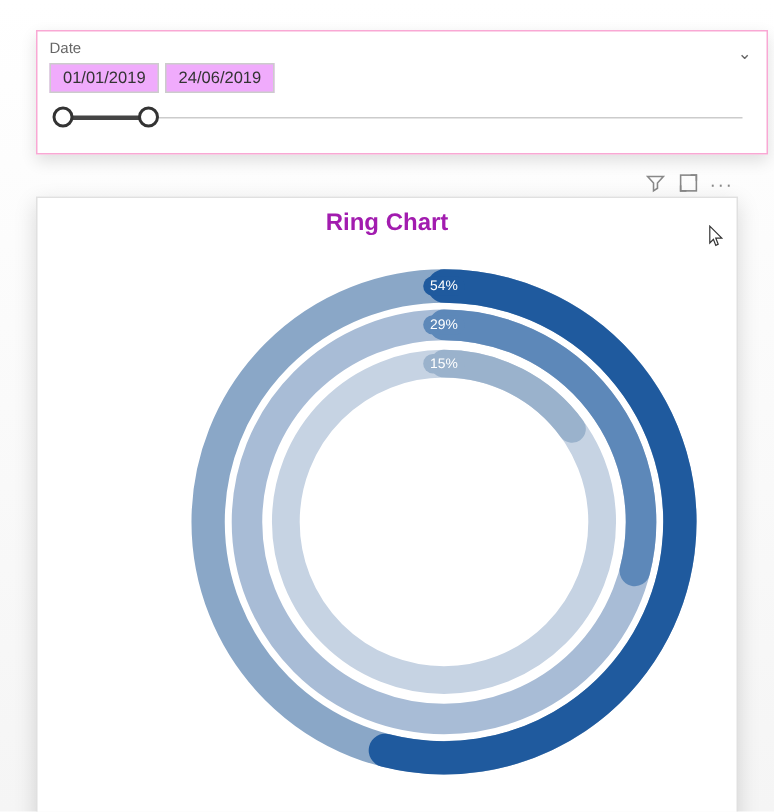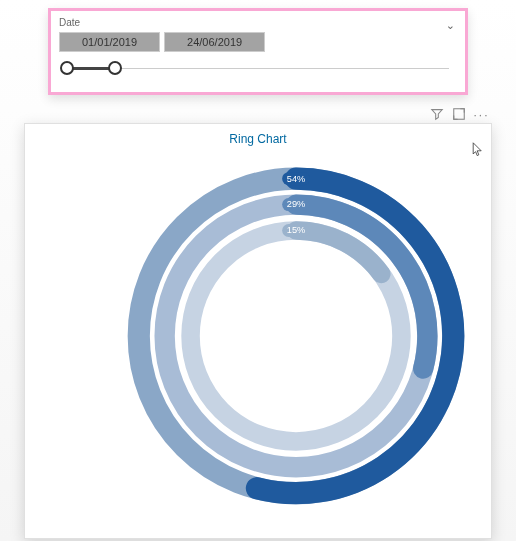--- a/index.html
+++ b/index.html
@@ -6,39 +6,39 @@
   body {
     font-family: 'Segoe UI', Arial, sans-serif;
     background: linear-gradient(180deg, #ffffff 0%, #f5f5f5 100%);
     width: 516px;
     height: 541px;
     padding: 8px 24px 20px 24px;
   }
 
   .filter-panel {
     background: #fff;
-    border: 3px solid #f9a8d4;
+    border: 1px solid #f9a8d4;
     box-shadow: 0 4px 10px rgba(0,0,0,0.12);
     padding: 6px 8px 14px 8px;
-    margin: 0 auto 12px auto;
-    width: 420px;
+    margin: 12px auto 12px auto;
+    width: 488px;
     position: relative;
   }
   .filter-label {
     font-size: 10px;
     color: #666;
     margin-bottom: 4px;
   }
   .date-boxes { display: flex; gap: 4px; margin-bottom: 6px; }
   .date-box {
     border: 1px solid #ccc;
     font-size: 11px;
     color: #333;
-    padding: 3px 22px;
-    background: #a3a3a3;
+    padding: 3px 8px;
+    background: #f0abfc;
   }
   .slider-track {
     position: relative;
     height: 20px;
   }
   .slider-line {
     position: absolute;
     top: 50%;
     left: 8px;
     right: 8px;
@@ -85,23 +85,23 @@
   .tb-icon svg { stroke: #888; fill: none; stroke-width: 1.2; }
 
   .chart-panel {
     background: #fff;
     border: 1px solid #e0e0e0;
     box-shadow: 0 4px 14px rgba(0,0,0,0.15);
     padding: 8px 10px 18px 10px;
     position: relative;
   }
   .chart-title {
-    font-size: 12px;
-    font-weight: 400;
-    color: #0369a1;
+    font-size: 16px;
+    font-weight: 700;
+    color: #a21caf;
     text-align: center;
     margin-bottom: 4px;
   }
   .chart-area {
     width: 100%;
     display: flex;
     justify-content: flex-end;
   }
   .ring-svg { width: 370px; height: 370px; }
   .ring-label {

